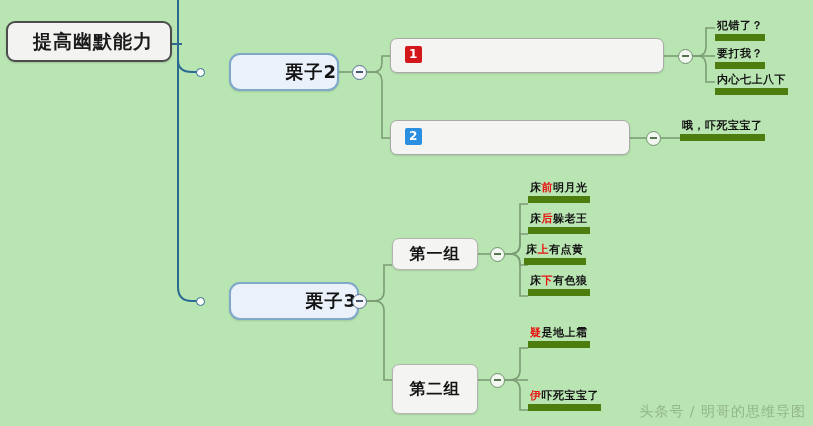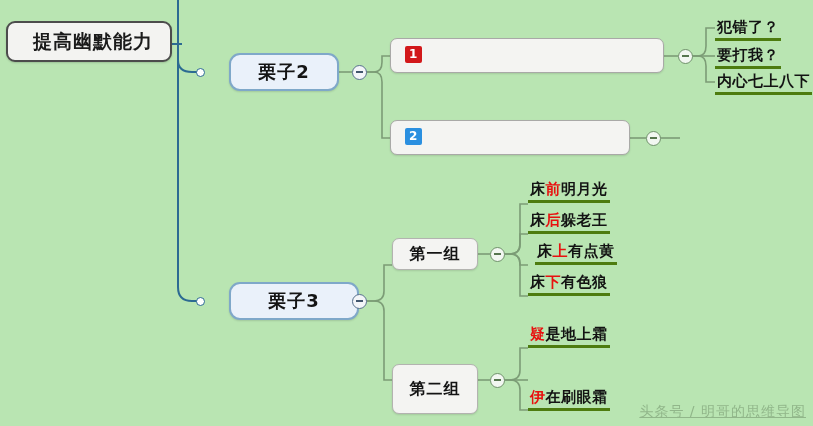--- a/index.html
+++ b/index.html
@@ -79,26 +79,26 @@
     color: #141414;
     letter-spacing: 1px;
     box-shadow: 0 1px 2px rgba(0,0,0,0.12);
   }
 
   
   .leaf {
     position: absolute;
     box-sizing: border-box;
     white-space: nowrap;
-    font-size: 15px;
+    font-size: 11px;
     font-weight: bold;
     color: #131313;
     line-height: 1;
     padding: 0 2px 3px 2px;
-    border-bottom: 3px solid #4d7c0f;
+    border-bottom: 7px solid #4d7c0f;
     letter-spacing: 0.5px;
   }
   .leaf .hl { color: #e8110f; }
 
   
   .badge {
     display: inline-block;
     width: 17px;
     height: 17px;
     line-height: 17px;
@@ -156,21 +156,20 @@
   
   #watermark {
     position: absolute;
     right: 7px;
     bottom: 5px;
     font-size: 14px;
     color: #8fb488;
     letter-spacing: 1px;
     font-weight: normal;
     opacity: 0.95;
-    text-decoration: underline;
   }
 </style>
 </head>
 <body>
 
 <div id="canvas">
 
   <svg id="wires" viewBox="0 0 813 426" xmlns="http://www.w3.org/2000/svg">
     <g fill="none" stroke="#2c6a92" stroke-width="2">
 
@@ -217,21 +216,21 @@
       <path d="M504,380 L510,380 Q520,380 520,370 L520,348 L528,348"></path>
       <path d="M504,380 L510,380 L528,380"></path>
       <path d="M504,380 L510,380 Q520,380 520,390 L520,410 L528,410"></path>
     </g>
   </svg>
 
   <div class="node node-root" style="left:6px; top:21px; width:166px; height:41px;padding-left:8px;">
     <span>提高幽默能力</span>
   </div>
 
-  <div class="node node-branch" style="left:229px; top:53px; width:110px; height:38px;">
+  <div class="node node-branch" style="left:229px; top:53px; width:110px; height:38px;justify-content:flex-end;">
     <span>栗子2</span>
   </div>
   <div class="dot" style="left:196px; top:67.5px;"></div>
   <div class="toggle" style="left:352px; top:64.5px;"></div>
 
   <div class="node node-sub" style="left:390px; top:38px; width:274px; height:35px; justify-content:flex-start; padding-left:14px;">
     <span class="badge badge-red">1</span>
   </div>
   <div class="toggle toggle-green" style="left:678px; top:48.5px;"></div>
 
@@ -243,52 +242,55 @@
   </div>
   <div class="leaf" style="left:715px; top:74px;">
     <span>内心七上八下</span>
   </div>
 
   <div class="node node-sub" style="left:390px; top:120px; width:240px; height:35px; justify-content:flex-start; padding-left:14px;">
     <span class="badge badge-blue">2</span>
   </div>
   <div class="toggle toggle-green" style="left:646px; top:130.5px;"></div>
 
-
-  <div class="node node-branch" style="left:229px; top:282px; width:130px; height:38px;">
+  <div class="leaf" style="left:680px; top:120px;">
+    <span>哦，吓死宝宝了</span>
+  </div>
+
+  <div class="node node-branch" style="left:229px; top:282px; width:130px; height:38px;justify-content:flex-end;">
     <span>栗子3</span>
   </div>
   <div class="dot" style="left:196px; top:296.5px;"></div>
   <div class="toggle" style="left:352px; top:293.5px;"></div>
 
   <div class="node node-group" style="left:392px; top:238px; width:86px; height:32px;">
     <span>第一组</span>
   </div>
   <div class="toggle toggle-green" style="left:490px; top:246.5px;"></div>
 
   <div class="leaf" style="left:528px; top:182px;">
     <span>床</span><span class="hl">前</span><span>明月光</span>
   </div>
   <div class="leaf" style="left:528px; top:213px;">
     <span>床</span><span class="hl">后</span><span>躲老王</span>
   </div>
-  <div class="leaf" style="left:535px; top:244px;">
+  <div class="leaf" style="left:524px; top:244px;">
     <span>床</span><span class="hl">上</span><span>有点黄</span>
   </div>
   <div class="leaf" style="left:528px; top:275px;">
     <span>床</span><span class="hl">下</span><span>有色狼</span>
   </div>
 
   <div class="node node-group" style="left:392px; top:364px; width:86px; height:50px;">
     <span>第二组</span>
   </div>
   <div class="toggle toggle-green" style="left:490px; top:372.5px;"></div>
 
   <div class="leaf" style="left:528px; top:327px;">
     <span class="hl">疑</span><span>是地上霜</span>
   </div>
   <div class="leaf" style="left:528px; top:390px;">
-    <span class="hl">伊</span><span>在刷眼霜</span>
+    <span class="hl">伊</span><span>吓死宝宝了</span>
   </div>
 
   <div id="watermark">头条号 / 明哥的思维导图</div>
 
 </div>
 
 </body></html>

